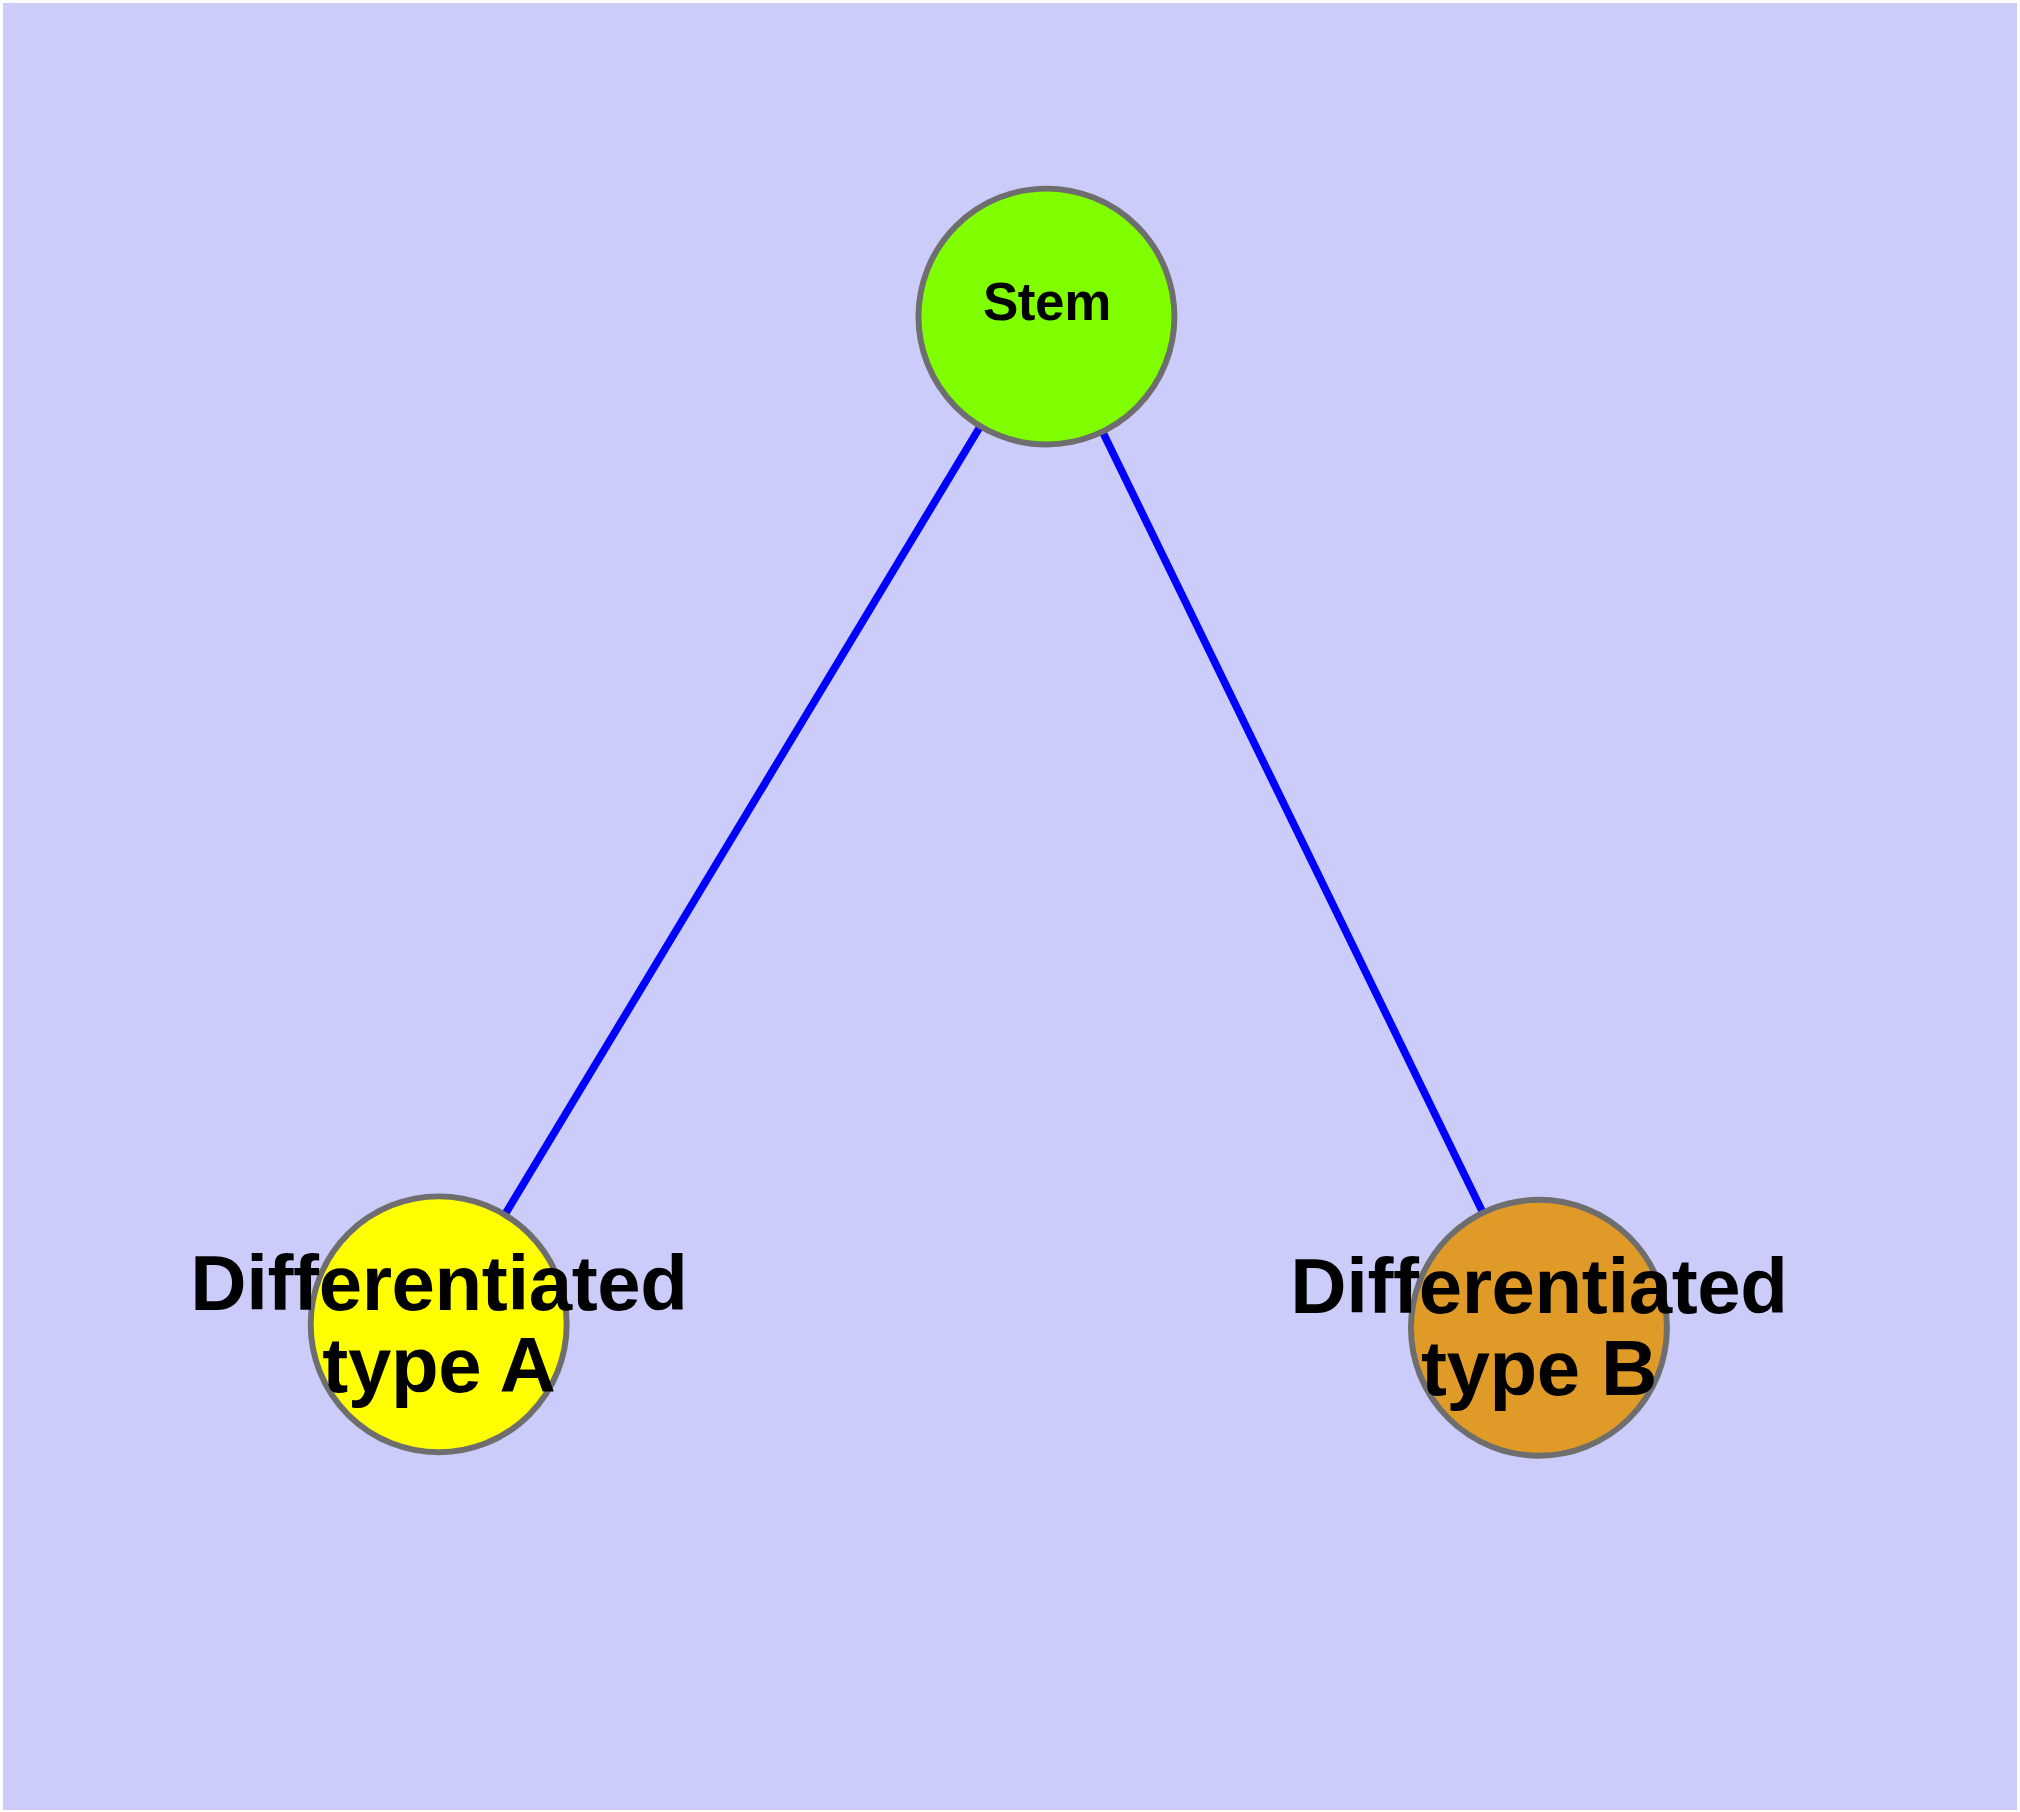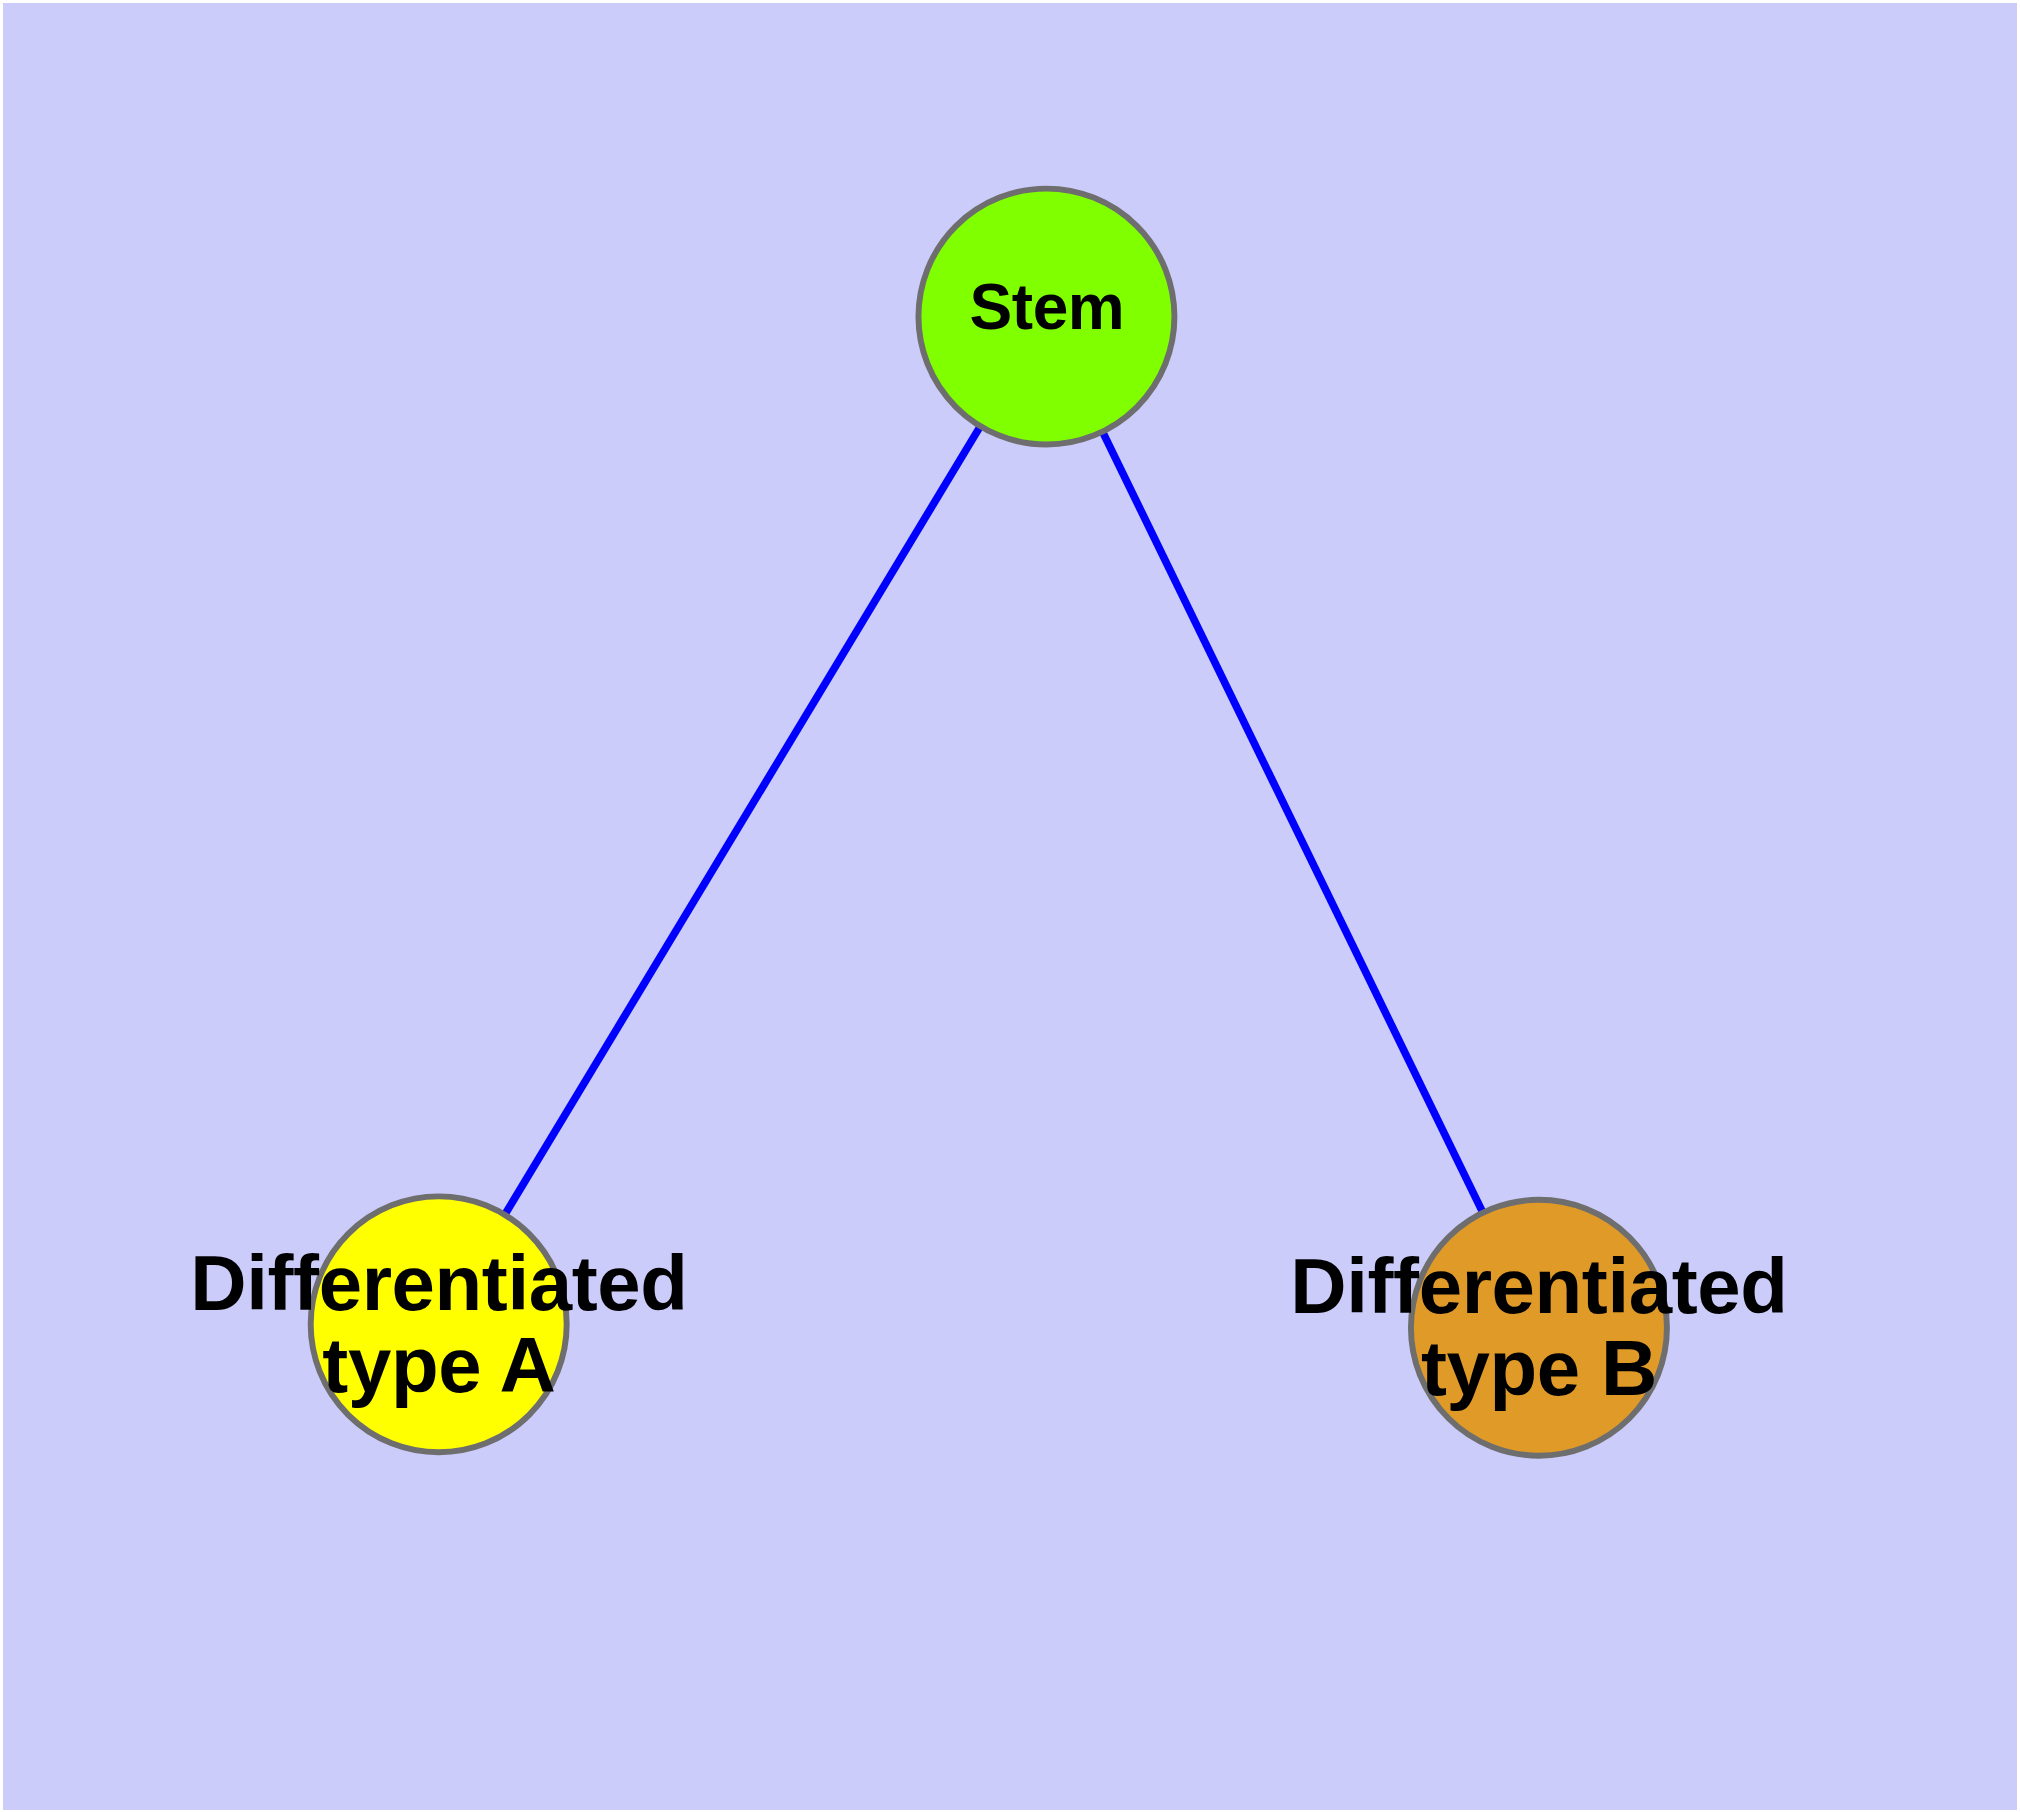--- a/index.html
+++ b/index.html
@@ -62,21 +62,21 @@
         <line id="edge-stem-diff-b" x1="1297.9902062971403" y1="507.55476095092666" x2="1745.0097937028597" y2="1425.4452390490733" stroke="#0000ff" stroke-width="9" stroke-linecap="butt"></line>
       </g>
 
       <g>
         <circle id="node-stem" cx="1231" cy="370" r="151" fill="#7fff00" stroke="#6e6e6e" stroke-width="7"></circle>
         <circle id="node-diff-a" cx="514" cy="1559" r="151" fill="#ffff00" stroke="#6e6e6e" stroke-width="7"></circle>
         <circle id="node-diff-b" cx="1812" cy="1563" r="151" fill="#e09a28" stroke="#6e6e6e" stroke-width="7"></circle>
       </g>
     </svg>
 
-    <div class="node-label stem" id="label-stem" style="font-size: 64px; color: rgb(0, 0, 0); left: 535px; width: 1017px; top: 271px;">Stem</div>
+    <div class="node-label stem" id="label-stem" style="font-size: 53px; color: rgb(0, 0, 0); left: 535px; width: 1017px; top: 271px;">Stem</div>
     <div class="node-label diff" id="label-diff-a" style="font-size: 78px; color: rgb(0, 0, 0); left: -73px; width: 1017px; top: 1239px;">Differentiated
 type A</div>
     <div class="node-label diff" id="label-diff-b" style="font-size: 78px; color: rgb(0, 0, 0); left: 1027px; width: 1017px; top: 1242px;">Differentiated
 type B</div>
 
   </div>
 </div>
 
 
 </body></html>

